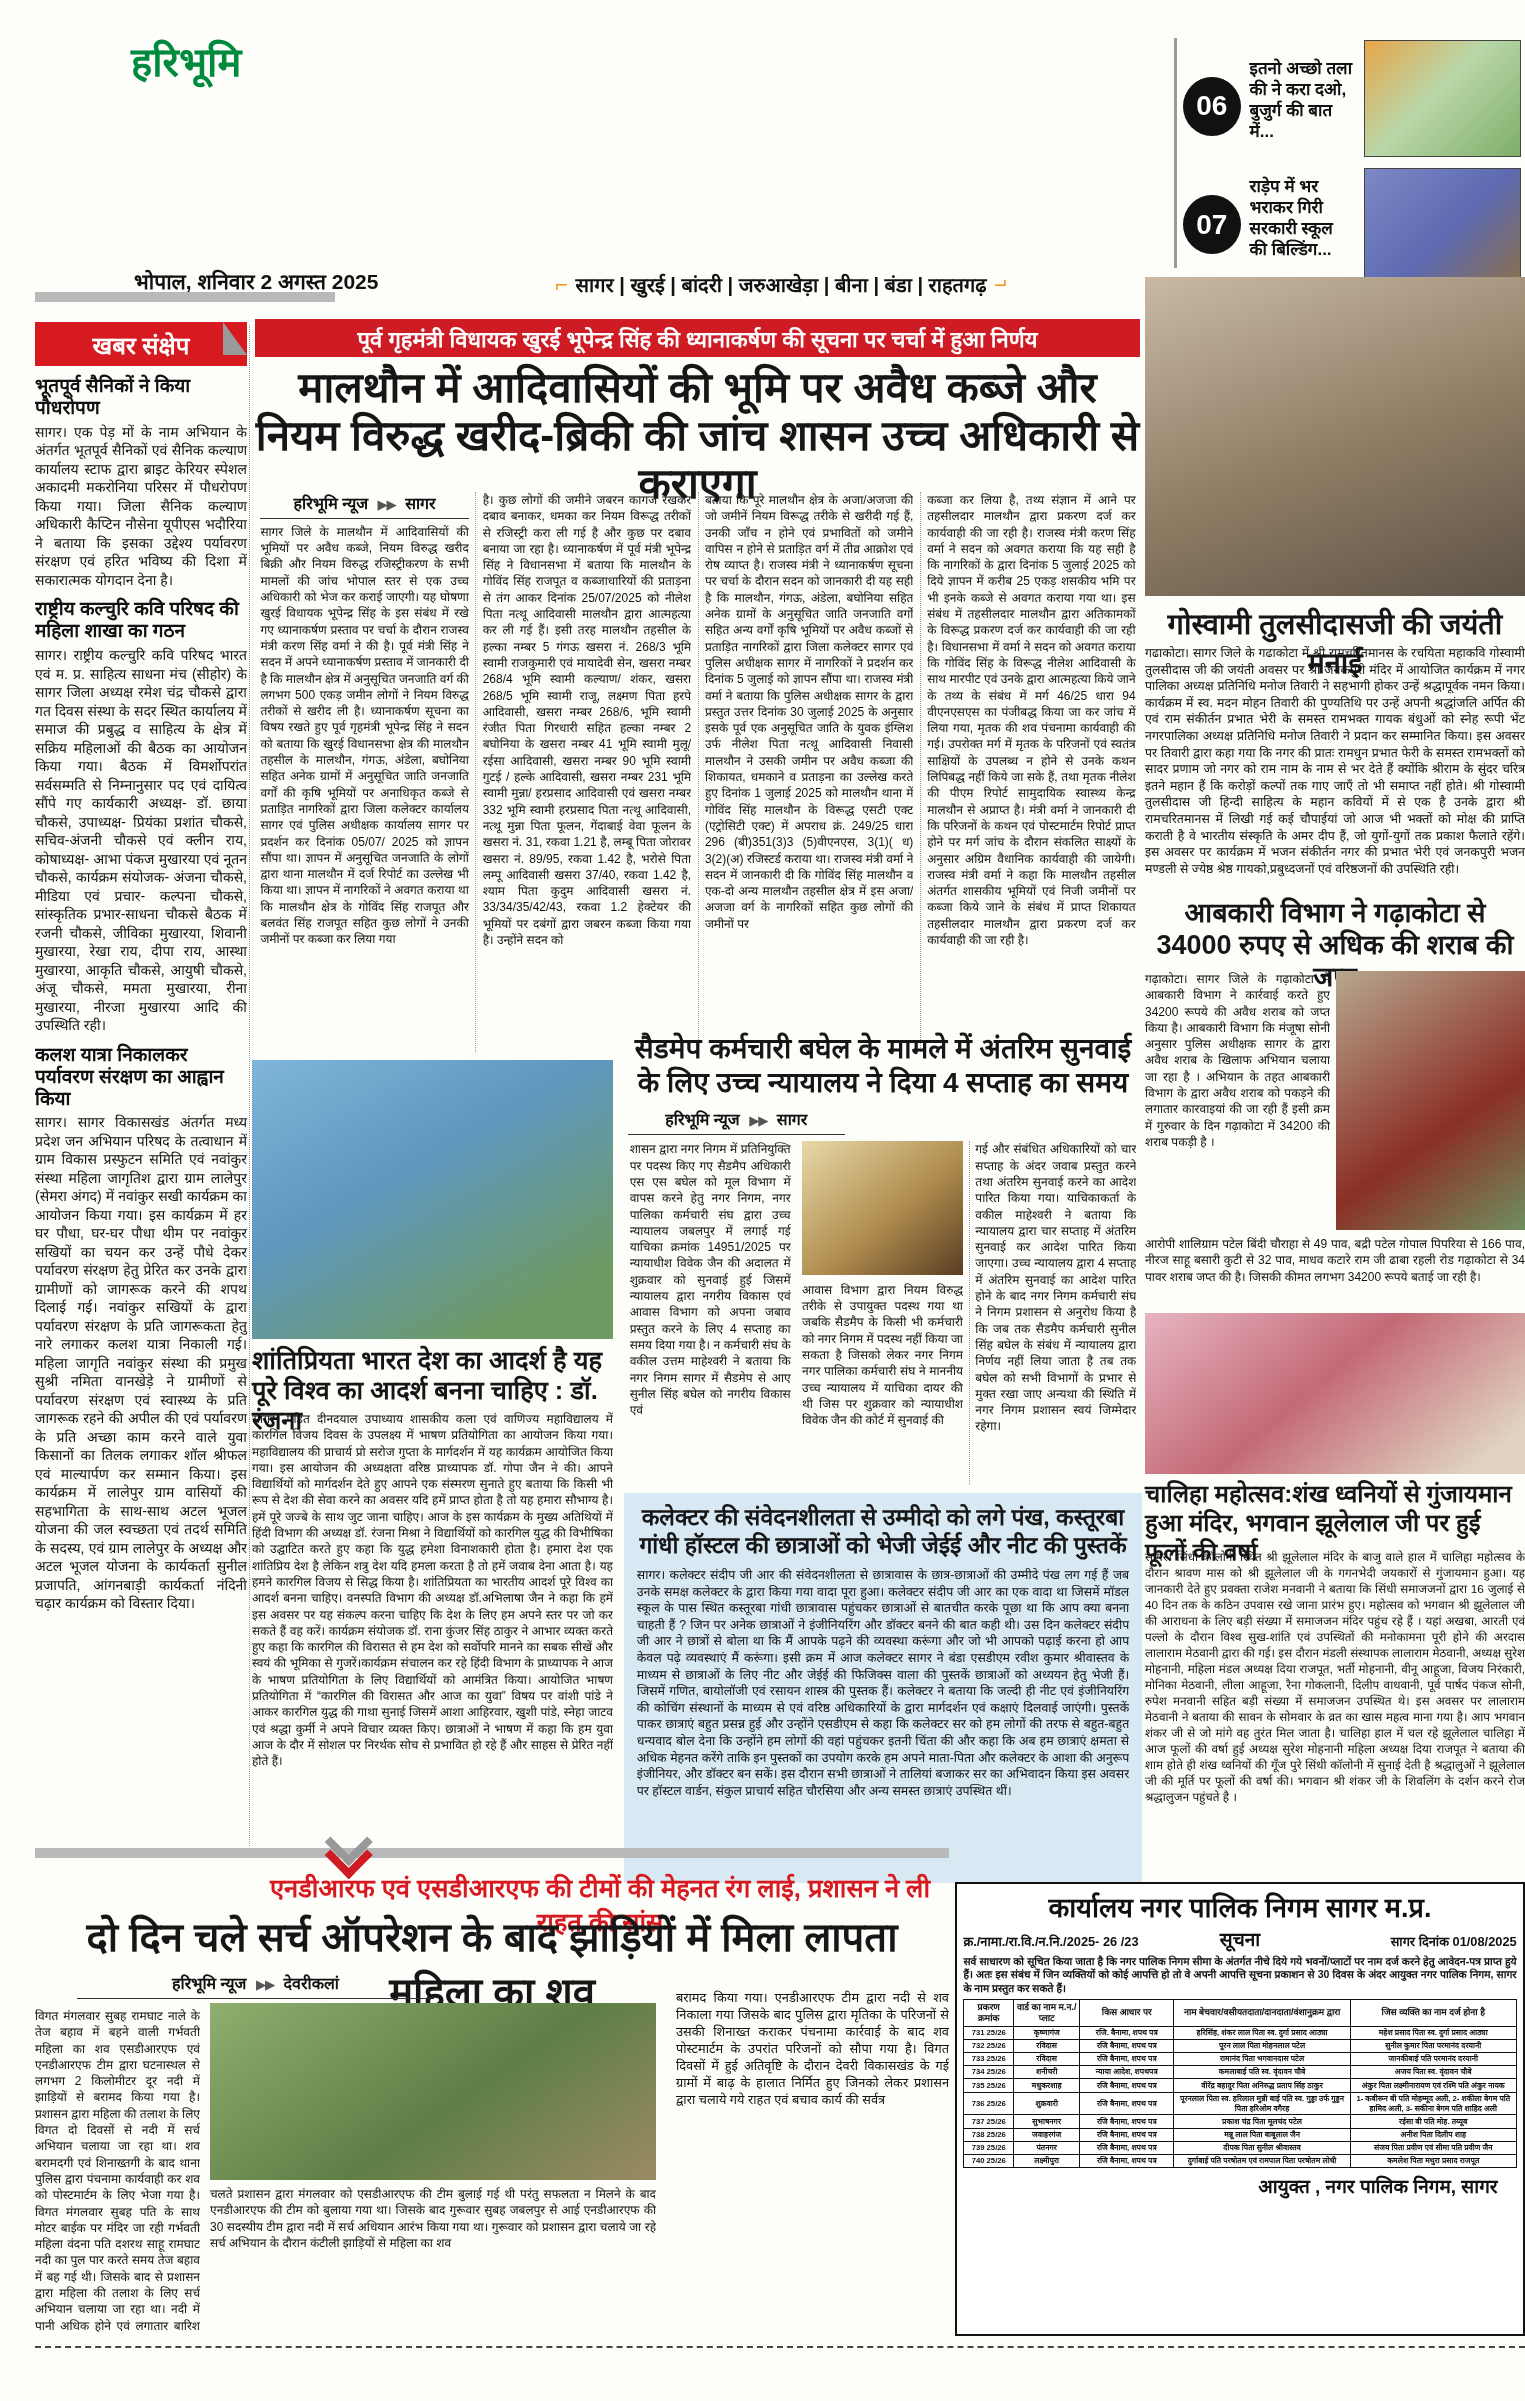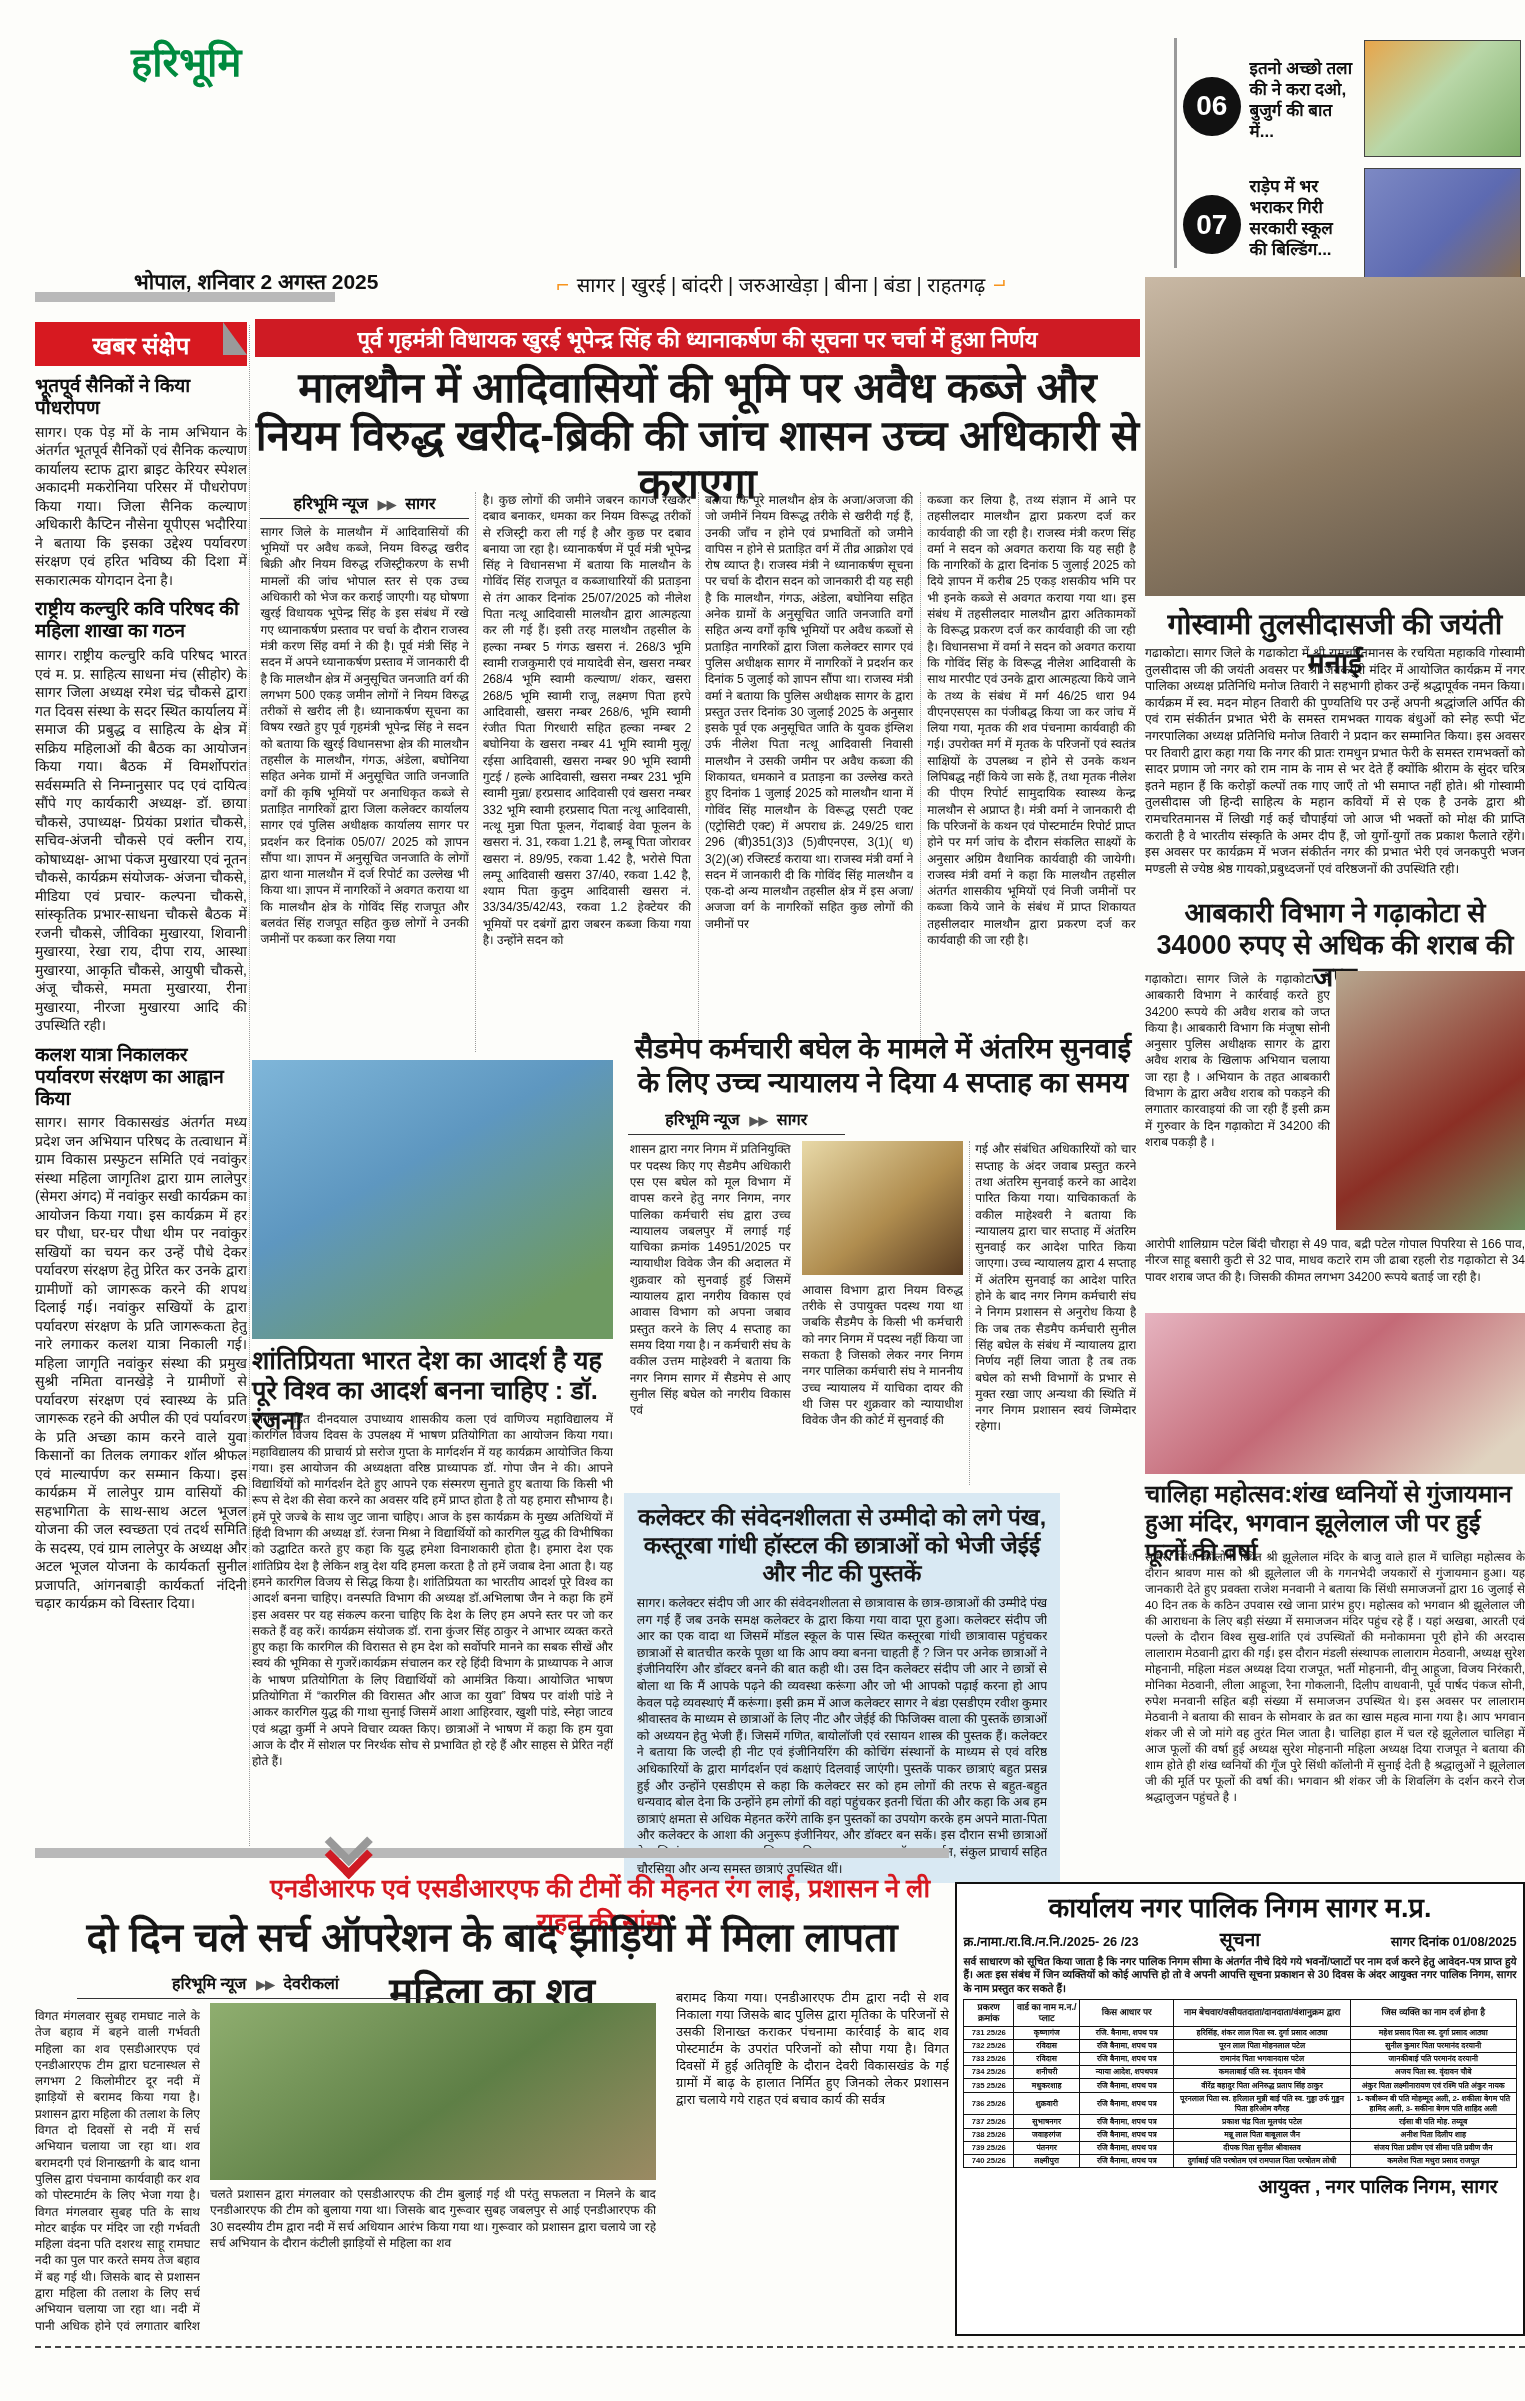--- a/index.html
+++ b/index.html
@@ -29,21 +29,21 @@
 </head>
 <body>
 
 <div id="page">
 
   <div class="abs" style="left:131px;top:33px;font-size:40px;font-weight:bold;color:#008a3e;">हरिभूमि</div>
   <div class="abs" style="left:134px;top:267px;font-size:21px;font-weight:bold;">भोपाल, शनिवार 2 अगस्त 2025</div>
   <div class="abs" style="left:35px;top:292px;width:300px;height:10.2px;background:#b9b9b9;"></div>
   <div class="abs" style="left:510px;top:271px;width:542px;display:flex;align-items:center;justify-content:center;gap:7.7px;">
     <span class="corner">⌐</span>
-    <span style="font-size:20px;font-weight:normal;">सागर | खुरई | बांदरी | जरुआखेड़ा | बीना | बंडा | राहतगढ़</span>
+    <span style="font-size:20px;font-weight:bold;">सागर | खुरई | बांदरी | जरुआखेड़ा | बीना | बंडा | राहतगढ़</span>
     <span class="corner" style="transform:rotate(180deg);display:inline-block;">⌐</span>
   </div>
 
   <div class="abs" style="left:1174px;top:32px;width:351px;height:255px;">
     <div class="abs" style="left:0;top:6.4px;width:3.2px;height:230px;background:#9a9a9a;"></div>
     <div class="abs" style="left:9px;top:25.5px;width:338px;height:108px;display:flex;gap:9px;">
       <div class="num-circle" style="margin-top:19px;">06</div>
       <div class="teaser-txt" style="width:108px;">इतनो अच्छो तला की ने करा दओ, बुजुर्ग की बात में...</div>
       <div style="width:159px;height:115px;margin-top:-18px;background:linear-gradient(135deg,#e8a54b,#b9d7a8 45%,#7fae6a);border:1.3px solid #444;"></div>
     </div>
@@ -110,21 +110,21 @@
       <div style="flex:1;padding:0 5.7px;">
         <div style="width:100%;height:134px;background:linear-gradient(140deg,#e8d9a8,#b08d4f 55%,#5a3d22);margin-bottom:6.4px;"></div>
         <div class="body-txt" style="height:204px;">आवास विभाग द्वारा नियम विरुद्ध तरीके से उपायुक्त पदस्थ गया था जबकि सैडमैप के किसी भी कर्मचारी को नगर निगम में पदस्थ नहीं किया जा सकता है जिसको लेकर नगर निगम नगर पालिका कर्मचारी संघ ने माननीय उच्च न्यायालय में याचिका दायर की थी जिस पर शुक्रवार को न्यायाधीश विवेक जैन की कोर्ट में सुनवाई की</div>
       </div>
       <div class="col-rule" style="flex:1;padding:0 5.7px;">
           <div class="body-txt" style="height:344px;">गई और संबंधित अधिकारियों को चार सप्ताह के अंदर जवाब प्रस्तुत करने तथा अंतरिम सुनवाई करने का आदेश पारित किया गया। याचिकाकर्ता के वकील माहेश्वरी ने बताया कि न्यायालय द्वारा चार सप्ताह में अंतरिम सुनवाई कर आदेश पारित किया जाएगा। उच्च न्यायालय द्वारा 4 सप्ताह में अंतरिम सुनवाई का आदेश पारित होने के बाद नगर निगम कर्मचारी संघ ने निगम प्रशासन से अनुरोध किया है कि जब तक सैडमैप कर्मचारी सुनील सिंह बघेल के संबंध में न्यायालय द्वारा निर्णय नहीं लिया जाता है तब तक बघेल को सभी विभागों के प्रभार से मुक्त रखा जाए अन्यथा की स्थिति में नगर निगम प्रशासन स्वयं जिम्मेदार रहेगा।</div>
         </div>
     </div>
   </div>
 
-  <div class="abs" style="left:624px;top:1493px;width:436px;height:390px;background:#d9e9f3;padding:10.2px 12.8px;box-sizing:border-box;overflow:hidden;">
+  <div class="abs" style="left:624px;top:1493px;width:518px;height:390px;background:#d9e9f3;padding:10.2px 12.8px;box-sizing:border-box;overflow:hidden;">
     <div class="headline" style="font-size:23px;line-height:1.22;text-align:center;margin-bottom:7.7px;">कलेक्टर की संवेदनशीलता से उम्मीदो को लगे पंख, कस्तूरबा गांधी हॉस्टल की छात्राओं को भेजी जेईई और नीट की पुस्तकें</div>
     <div class="body-txt" style="font-size:12.4px;line-height:16.6px;height:300px;">सागर। कलेक्टर संदीप जी आर की संवेदनशीलता से छात्रावास के छात्र-छात्राओं की उम्मीदे पंख लग गई हैं जब उनके समक्ष कलेक्टर के द्वारा किया गया वादा पूरा हुआ। कलेक्टर संदीप जी आर का एक वादा था जिसमें मॉडल स्कूल के पास स्थित कस्तूरबा गांधी छात्रावास पहुंचकर छात्राओं से बातचीत करके पूछा था कि आप क्या बनना चाहती हैं ? जिन पर अनेक छात्राओं ने इंजीनियरिंग और डॉक्टर बनने की बात कही थी। उस दिन कलेक्टर संदीप जी आर ने छात्रों से बोला था कि मैं आपके पढ़ने की व्यवस्था करूंगा और जो भी आपको पढ़ाई करना हो आप केवल पढ़े व्यवस्थाएं मैं करूंगा। इसी क्रम में आज कलेक्टर सागर ने बंडा एसडीएम रवीश कुमार श्रीवास्तव के माध्यम से छात्राओं के लिए नीट और जेईई की फिजिक्स वाला की पुस्तकें छात्राओं को अध्ययन हेतु भेजी हैं। जिसमें गणित, बायोलॉजी एवं रसायन शास्त्र की पुस्तक हैं। कलेक्टर ने बताया कि जल्दी ही नीट एवं इंजीनियरिंग की कोचिंग संस्थानों के माध्यम से एवं वरिष्ठ अधिकारियों के द्वारा मार्गदर्शन एवं कक्षाएं दिलवाई जाएंगी। पुस्तकें पाकर छात्राएं बहुत प्रसन्न हुई और उन्होंने एसडीएम से कहा कि कलेक्टर सर को हम लोगों की तरफ से बहुत-बहुत धन्यवाद बोल देना कि उन्होंने हम लोगों की वहां पहुंचकर इतनी चिंता की और कहा कि अब हम छात्राएं क्षमता से अधिक मेहनत करेंगे ताकि इन पुस्तकों का उपयोग करके हम अपने माता-पिता और कलेक्टर के आशा की अनुरूप इंजीनियर, और डॉक्टर बन सकें। इस दौरान सभी छात्राओं ने तालियां बजाकर सर का अभिवादन किया इस अवसर पर हॉस्टल वार्डन, संकुल प्राचार्य सहित चौरसिया और अन्य समस्त छात्राएं उपस्थित थीं।</div>
   </div>
 
   <div class="abs headline" style="left:1145px;top:603px;width:380px;font-size:29px;text-align:center;">गोस्वामी तुलसीदासजी की जयंती मनाई</div>
   <div class="abs body-txt" style="left:1145px;top:645px;width:380px;height:250px;font-size:12.4px;line-height:16.6px;">गढाकोटा। सागर जिले के गढाकोटा में श्री रामचरितमानस के रचयिता महाकवि गोस्वामी तुलसीदास जी की जयंती अवसर पर श्री जनकपुरी मंदिर में आयोजित कार्यक्रम में नगर पालिका अध्यक्ष प्रतिनिधि मनोज तिवारी ने सहभागी होकर उन्हें श्रद्धापूर्वक नमन किया। कार्यक्रम में स्व. मदन मोहन तिवारी की पुण्यतिथि पर उन्हें अपनी श्रद्धांजलि अर्पित की एवं राम संकीर्तन प्रभात भेरी के समस्त रामभक्त गायक बंधुओं को स्नेह रूपी भेंट नगरपालिका अध्यक्ष प्रतिनिधि मनोज तिवारी ने प्रदान कर सम्मानित किया। इस अवसर पर तिवारी द्वारा कहा गया कि नगर की प्रातः रामधुन प्रभात फेरी के समस्त रामभक्तों को सादर प्रणाम जो नगर को राम नाम के नाम से भर देते हैं क्योंकि श्रीराम के सुंदर चरित्र इतने महान हैं कि करोड़ों कल्पों तक गाए जाएँ तो भी समाप्त नहीं होते। श्री गोस्वामी तुलसीदास जी हिन्दी साहित्य के महान कवियों में से एक है उनके द्वारा श्री रामचरितमानस में लिखी गई कई चौपाईयां जो आज भी भक्तों को मोक्ष की प्राप्ति कराती है वे भारतीय संस्कृति के अमर दीप हैं, जो युगों-युगों तक प्रकाश फैलाते रहेंगे। इस अवसर पर कार्यक्रम में भजन संकीर्तन नगर की प्रभात भेरी एवं जनकपुरी भजन मण्डली से ज्येष्ठ श्रेष्ठ गायको,प्रबुध्दजनों एवं वरिष्ठजनों की उपस्थिति रही।</div>
 
   <div class="abs headline" style="left:1145px;top:898px;width:380px;font-size:27px;line-height:1.18;text-align:center;">आबकारी विभाग ने गढ़ाकोटा से 34000 रुपए से अधिक की शराब की जप्त</div>
   <div class="abs" style="left:1145px;top:971px;width:380px;height:259px;display:flex;gap:6px;">
     <div class="body-txt" style="width:185px;height:259px;">गढ़ाकोटा। सागर जिले के गढ़ाकोटा में आबकारी विभाग ने कार्रवाई करते हुए 34200 रूपये की अवैध शराब को जप्त किया है। आबकारी विभाग कि मंजूषा सोनी अनुसार पुलिस अधीक्षक सागर के द्वारा अवैध शराब के खिलाफ अभियान चलाया जा रहा है । अभियान के तहत आबकारी विभाग के द्वारा अवैध शराब को पकड़ने की लगातार कारवाइयां की जा रही हैं इसी क्रम में गुरुवार के दिन गढ़ाकोटा में 34200 की शराब पकड़ी है ।</div>

